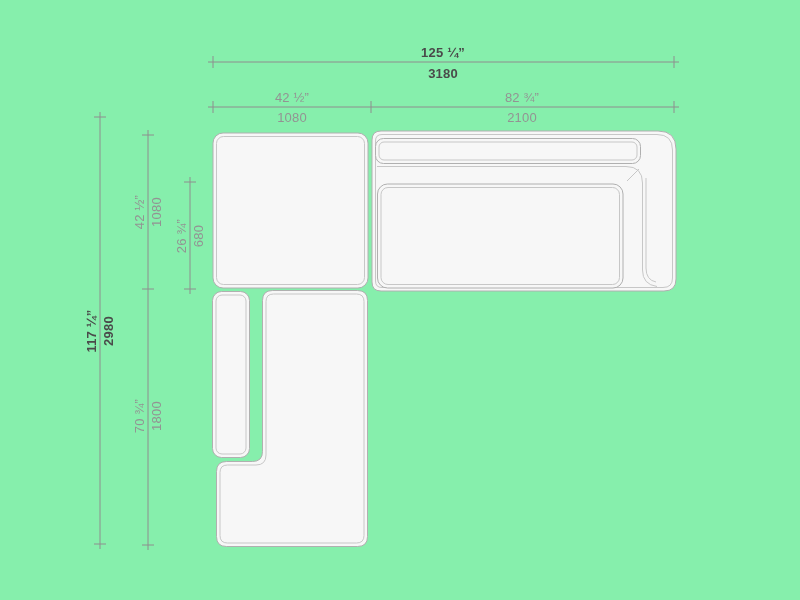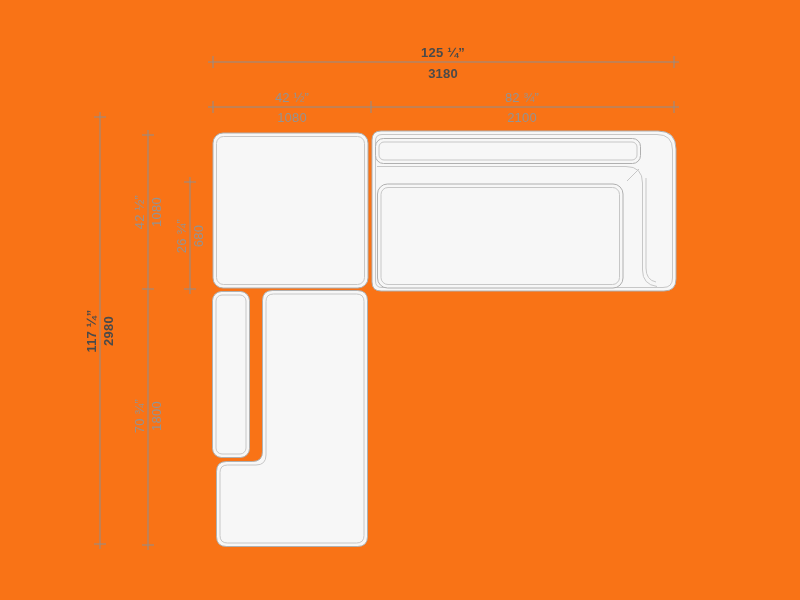--- a/index.html
+++ b/index.html
@@ -5,21 +5,21 @@
   html, body {
     margin: 0;
     padding: 0;
     background: #f2f2f2;
     font-family: "Liberation Sans", sans-serif;
   }
   .stage {
     position: relative;
     width: 800px;
     height: 600px;
-    background: #f97316;
+    background: #86efac;
     overflow: hidden;
   }
   svg { display: block; }
   .body-line   { fill: #f7f7f7; stroke: #b0b0b0; stroke-width: 1; }
   .seam-line   { fill: none;    stroke: #c7c7c7; stroke-width: 1; }
   .dim-line    { fill: none; stroke: #8e8e8e; stroke-width: 1; }
   text.dim {
     font-size: 13px;
     fill: #939393;
     letter-spacing: 0.2px;

